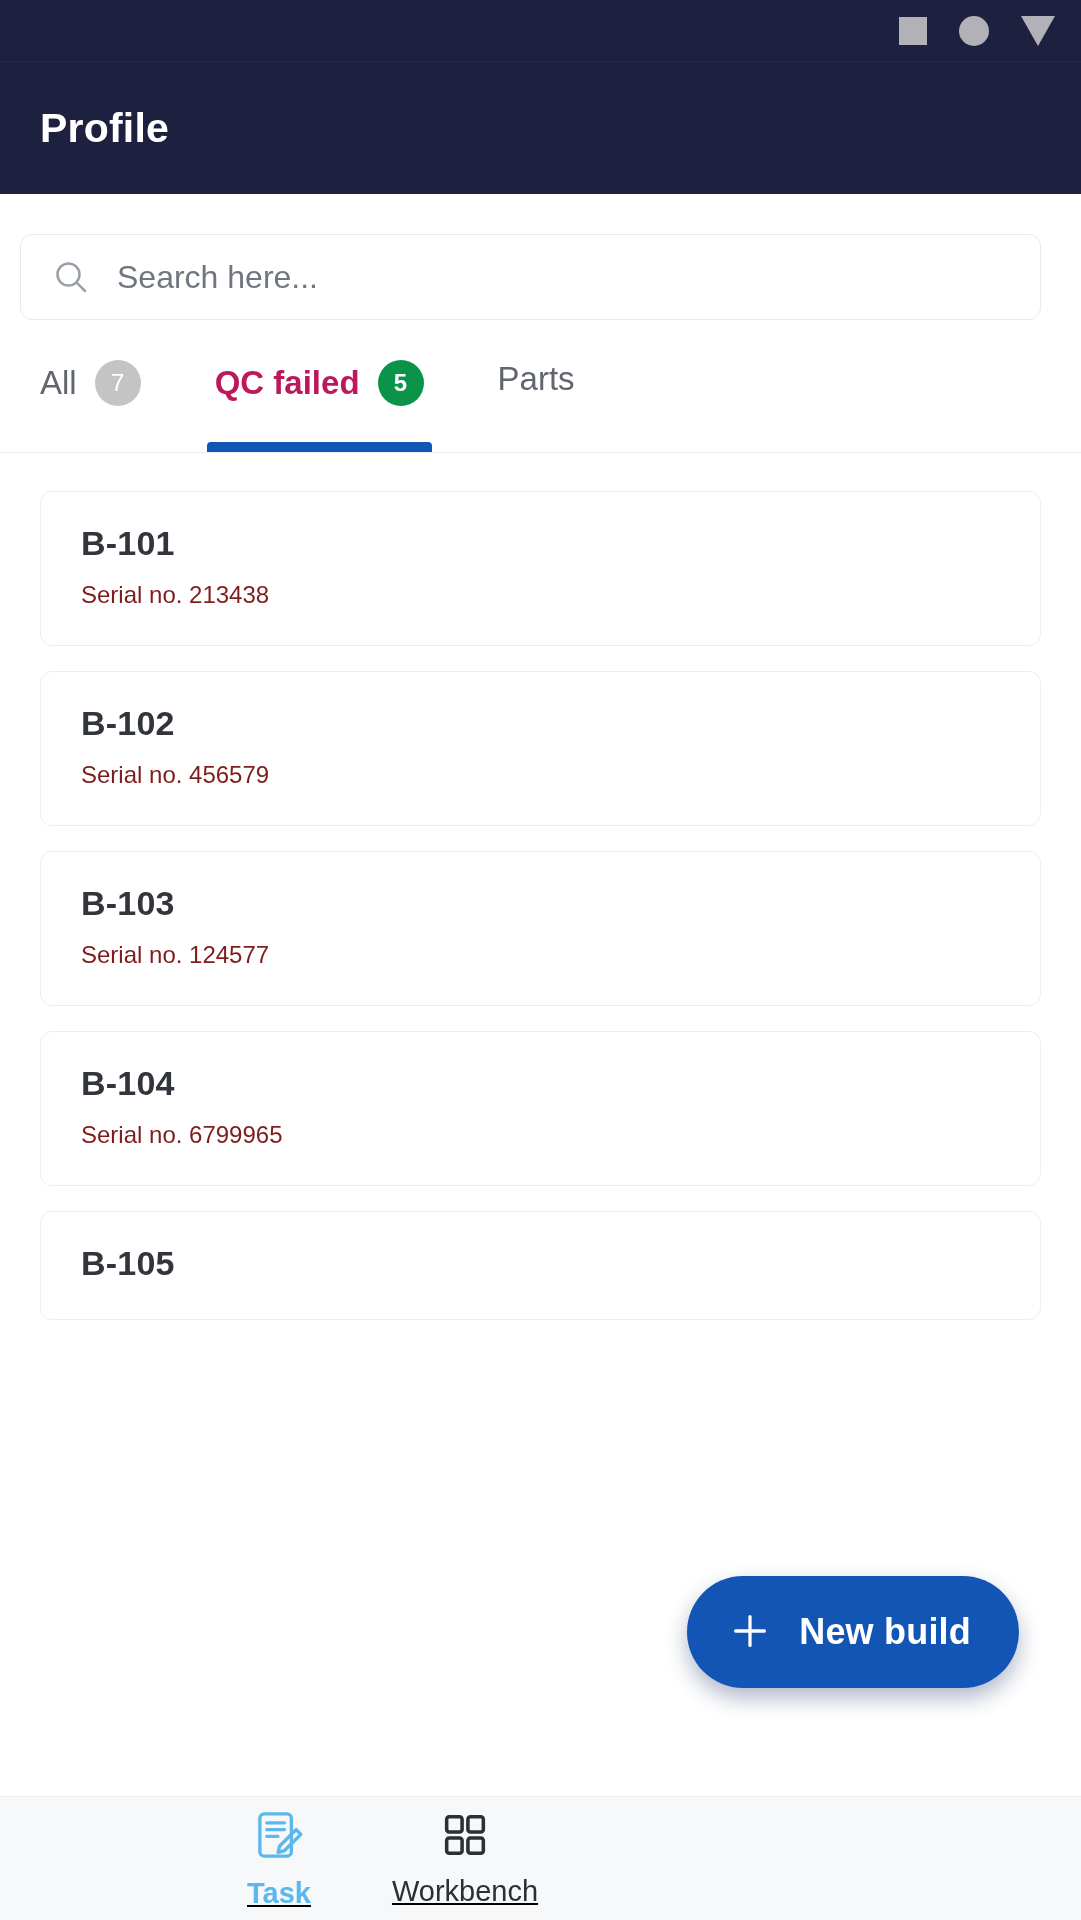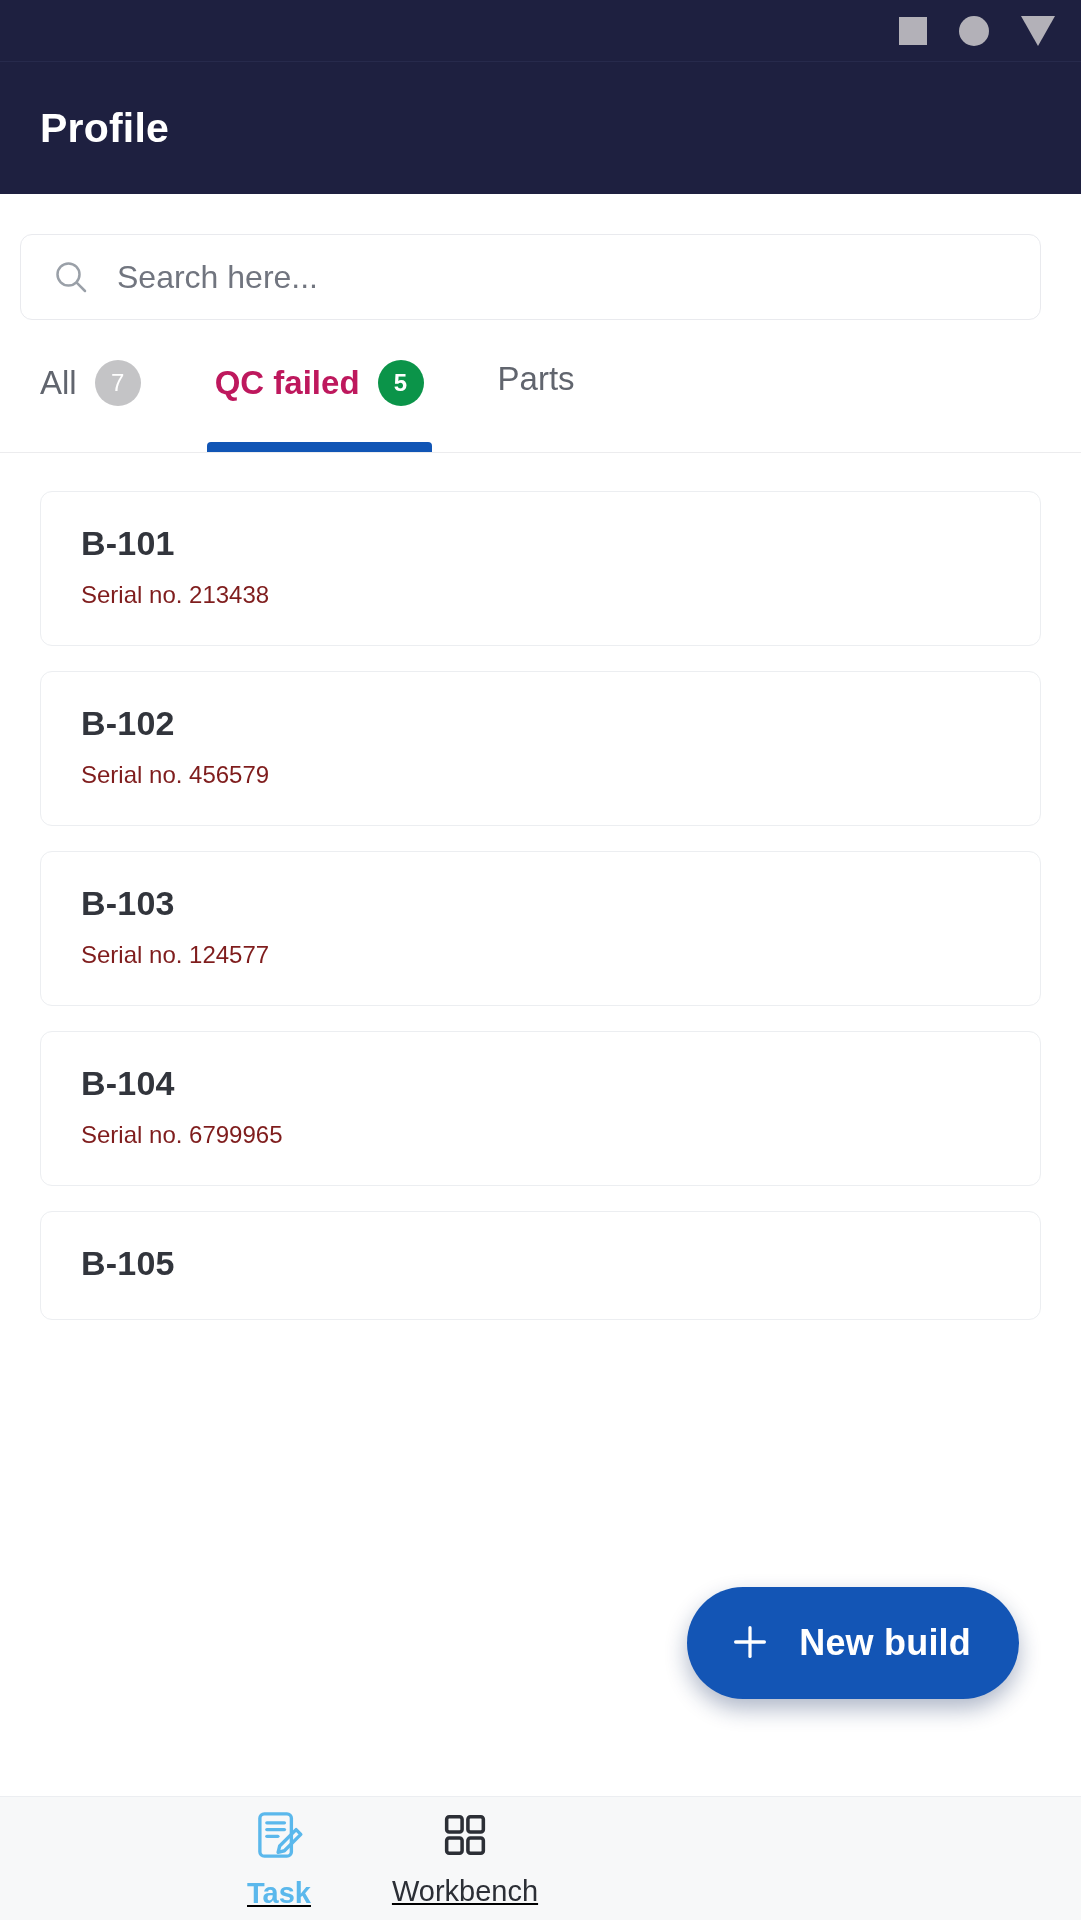--- a/index.html
+++ b/index.html
@@ -189,21 +189,21 @@
   .card-sub {
     margin-top: 18px;
     font-size: 24px;
     color: #7f1d1d;
   }
 
   
   .fab {
     position: absolute;
     right: 62px;
-    bottom: 97px;
+    bottom: 108px;
     height: 112px;
     padding: 0 48px 0 40px;
     border: none;
     border-radius: 58px;
     background: #1355b5;
     color: #ffffff;
     display: flex;
     align-items: center;
     gap: 26px;
     box-shadow: 0 10px 22px rgba(16,40,90,0.33);

